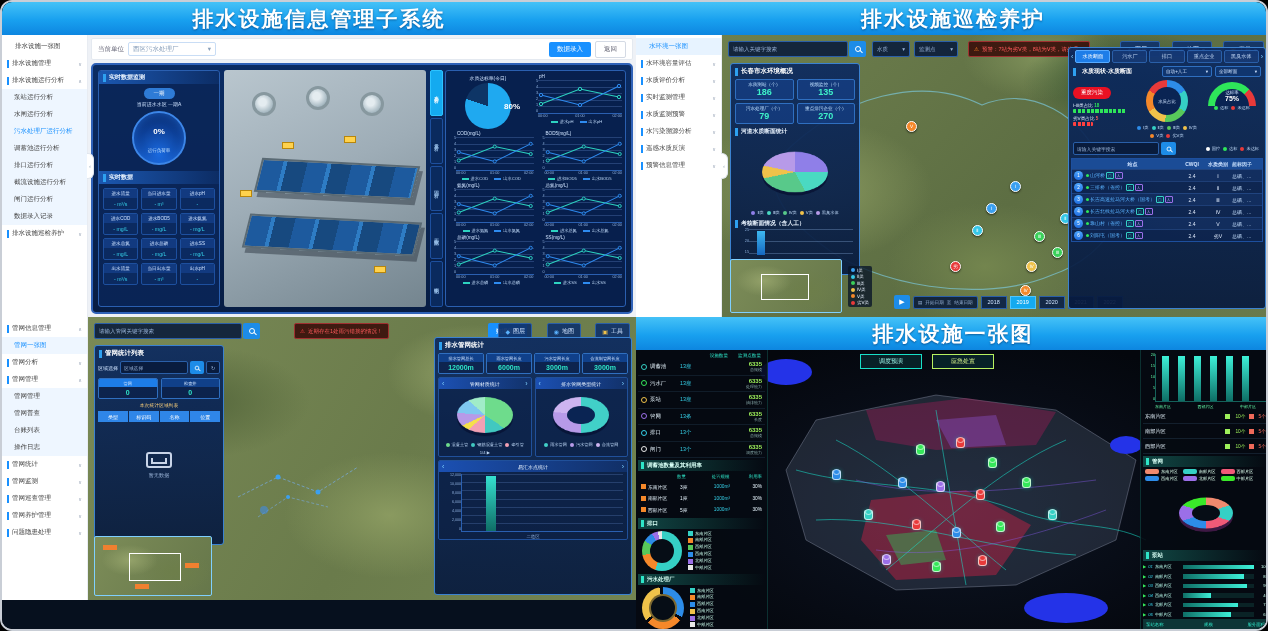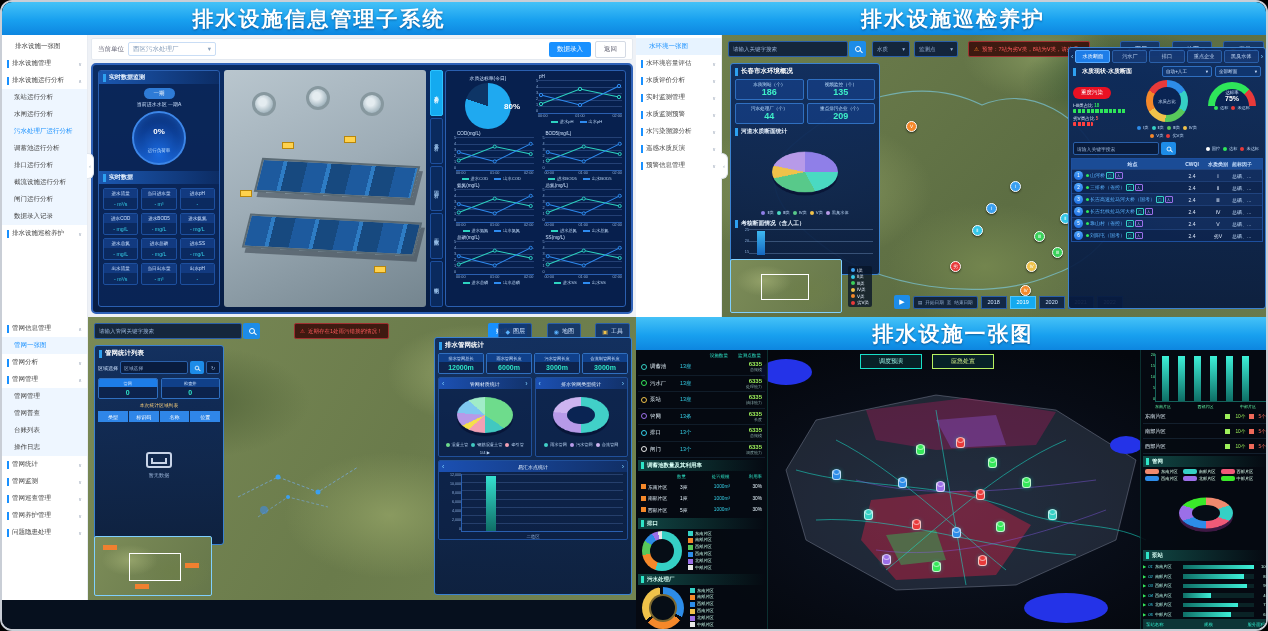--- a/index.html
+++ b/index.html
@@ -682,41 +682,41 @@
               <span style="color:#5ab2ff">◉</span>
               <span>地图</span>
               <span>▾</span>
             </div>
       <div class="menu-pill" style="position:absolute;right:6px;top:6px">
               <span style="color:#f0c24a">▣</span>
               <span>工具</span>
               <span>▾</span>
             </div>
 
-      <div class="ovl" style="left:8px;top:28px;width:150px;height:212px">
+      <div class="ovl" style="left:8px;top:28px;width:130px;height:212px">
         <div class="ovl-h">
                 <span class="acc"></span>
                 <span>长春市水环境概况</span>
               </div>
         <div class="stat2">
           <div class="stile">
                   <div class="sl">水质测站（个）</div>
                   <div class="sv">186</div>
                 </div>
           <div class="stile">
                   <div class="sl">视频监控（个）</div>
                   <div class="sv">135</div>
                 </div>
           <div class="stile">
                   <div class="sl">污水处理厂（个）</div>
-                  <div class="sv">44</div>
+                  <div class="sv">79</div>
                 </div>
           <div class="stile">
                   <div class="sl">重点排污企业（个）</div>
-                  <div class="sv">209</div>
+                  <div class="sv">270</div>
                 </div>
         </div>
         <div class="sec-t">
                 <span class="acc"></span>
                 <span>河道水质断面统计</span>
               </div>
         <div class="pie3d"></div>
         <div class="tinylg" style="margin-top:4px">
           <span><span class="dot" style="background:#8f7fe8"></span><span>Ⅱ类</span></span>
           <span><span class="dot" style="background:#4ad9c2"></span><span>Ⅲ类</span></span>

